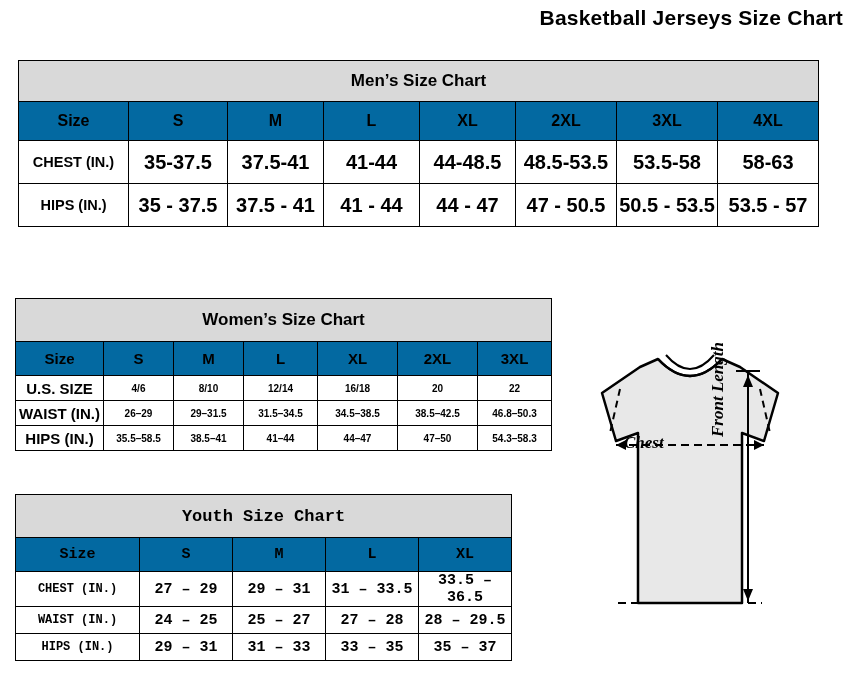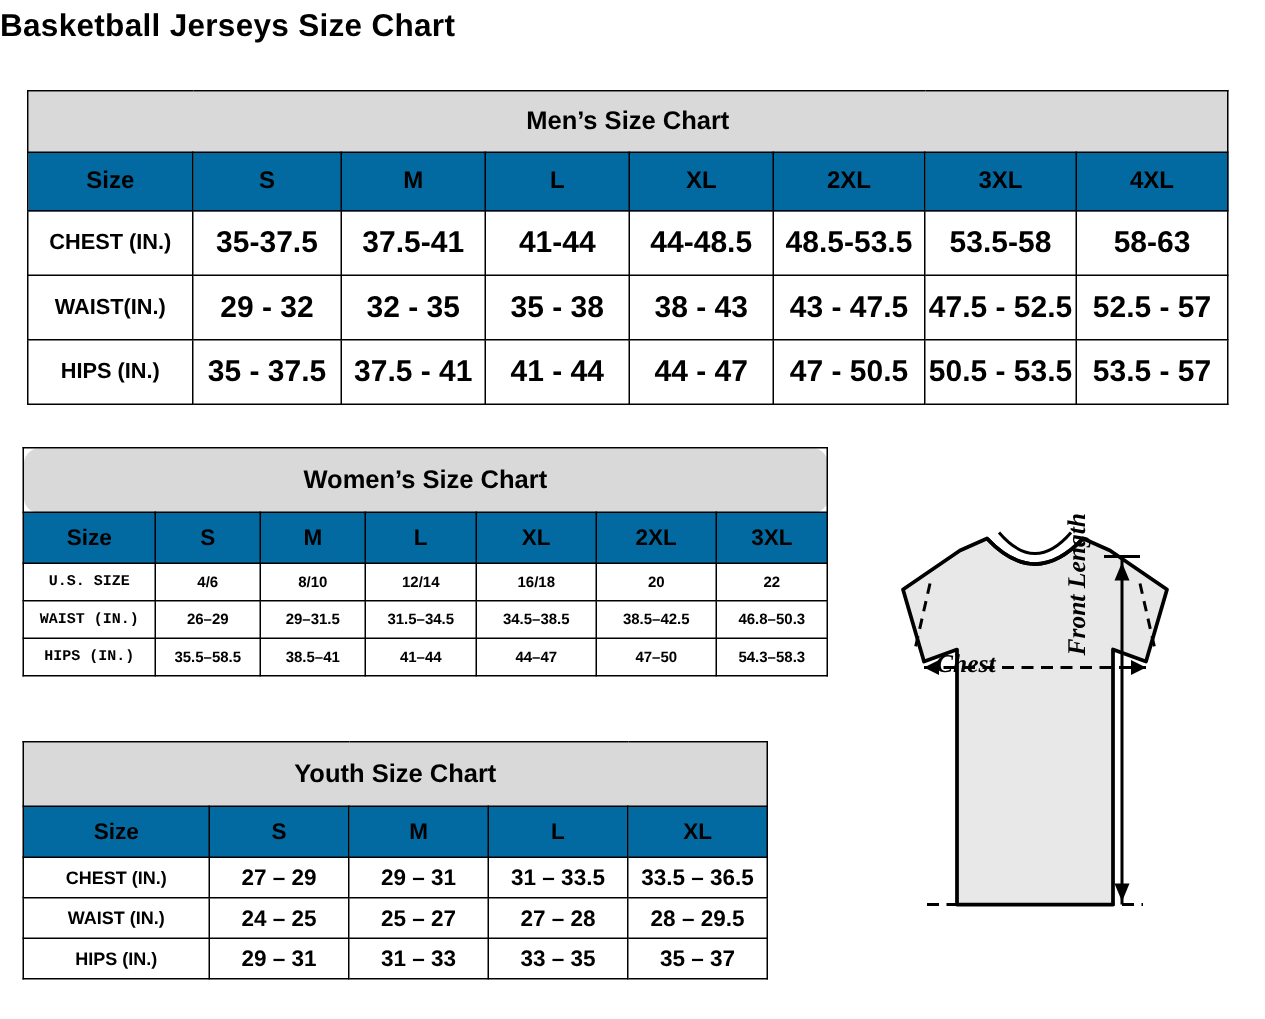--- a/index.html
+++ b/index.html
@@ -13,21 +13,21 @@
     position: relative;
     font-family: "Liberation Sans", sans-serif;
     color: #000000;
     overflow: hidden;
   }
   #page-title {
     position: absolute;
     top: 6px;
     left: 0;
     width: 843px;
-    text-align: left;
+    text-align: right;
     font-size: 21px;
     font-weight: bold;
     letter-spacing: 0.2px;
   }
 
   table.sz {
     border-collapse: collapse;
     table-layout: fixed;
     background: #ffffff;
   }
@@ -65,33 +65,33 @@
   #mens-table td.rowlabel { font-size: 14.5px; }
 
   
   #womens-wrap {
     position: absolute;
     left: 15px;
     top: 298px;
     width: 536px;
   }
   #womens-table { width: 536px; }
-  #womens-table .caption-cell { height: 42px; font-size: 17px; border-radius: 10px; }
+  #womens-table .caption-cell { height: 42px; font-size: 17px; }
   #womens-table .hdr-cell { height: 33px; font-size: 15px; }
   #womens-table td.data { height: 24px; font-size: 10px; }
-  #womens-table td.rowlabel { font-size: 10px; font-family: Liberation Mono, monospace; }
+  #womens-table td.rowlabel { font-size: 15px; }
 
   
   #youth-wrap {
     position: absolute;
     left: 15px;
     top: 494px;
     width: 496px;
   }
-  #youth-table { width: 496px; }
+  #youth-table { width: 496px; font-family: Liberation Mono, monospace; }
   #youth-table .caption-cell { height: 42px; font-size: 17px; }
   #youth-table .hdr-cell { height: 33px; font-size: 15px; }
   #youth-table td.data { height: 26px; font-size: 15px; }
   #youth-table td.rowlabel { font-size: 12px; }
 
   
   #shirt-diagram {
     position: absolute;
     left: 540px;
     top: 345px;
@@ -153,30 +153,20 @@
         <td class="rowlabel data">CHEST (IN.)</td>
         <td class="data">35-37.5</td>
         <td class="data">37.5-41</td>
         <td class="data">41-44</td>
         <td class="data">44-48.5</td>
         <td class="data">48.5-53.5</td>
         <td class="data">53.5-58</td>
         <td class="data">58-63</td>
       </tr>
       <tr>
-        <td class="rowlabel data">WAIST(IN.)</td>
-        <td class="data">29 - 32</td>
-        <td class="data">32 - 35</td>
-        <td class="data">35 - 38</td>
-        <td class="data">38 - 43</td>
-        <td class="data">43 - 47.5</td>
-        <td class="data">47.5 - 52.5</td>
-        <td class="data">52.5 - 57</td>
-      </tr>
-      <tr>
         <td class="rowlabel data">HIPS (IN.)</td>
         <td class="data">35 - 37.5</td>
         <td class="data">37.5 - 41</td>
         <td class="data">41 - 44</td>
         <td class="data">44 - 47</td>
         <td class="data">47 - 50.5</td>
         <td class="data">50.5 - 53.5</td>
         <td class="data">53.5 - 57</td>
       </tr>
     </tbody>

